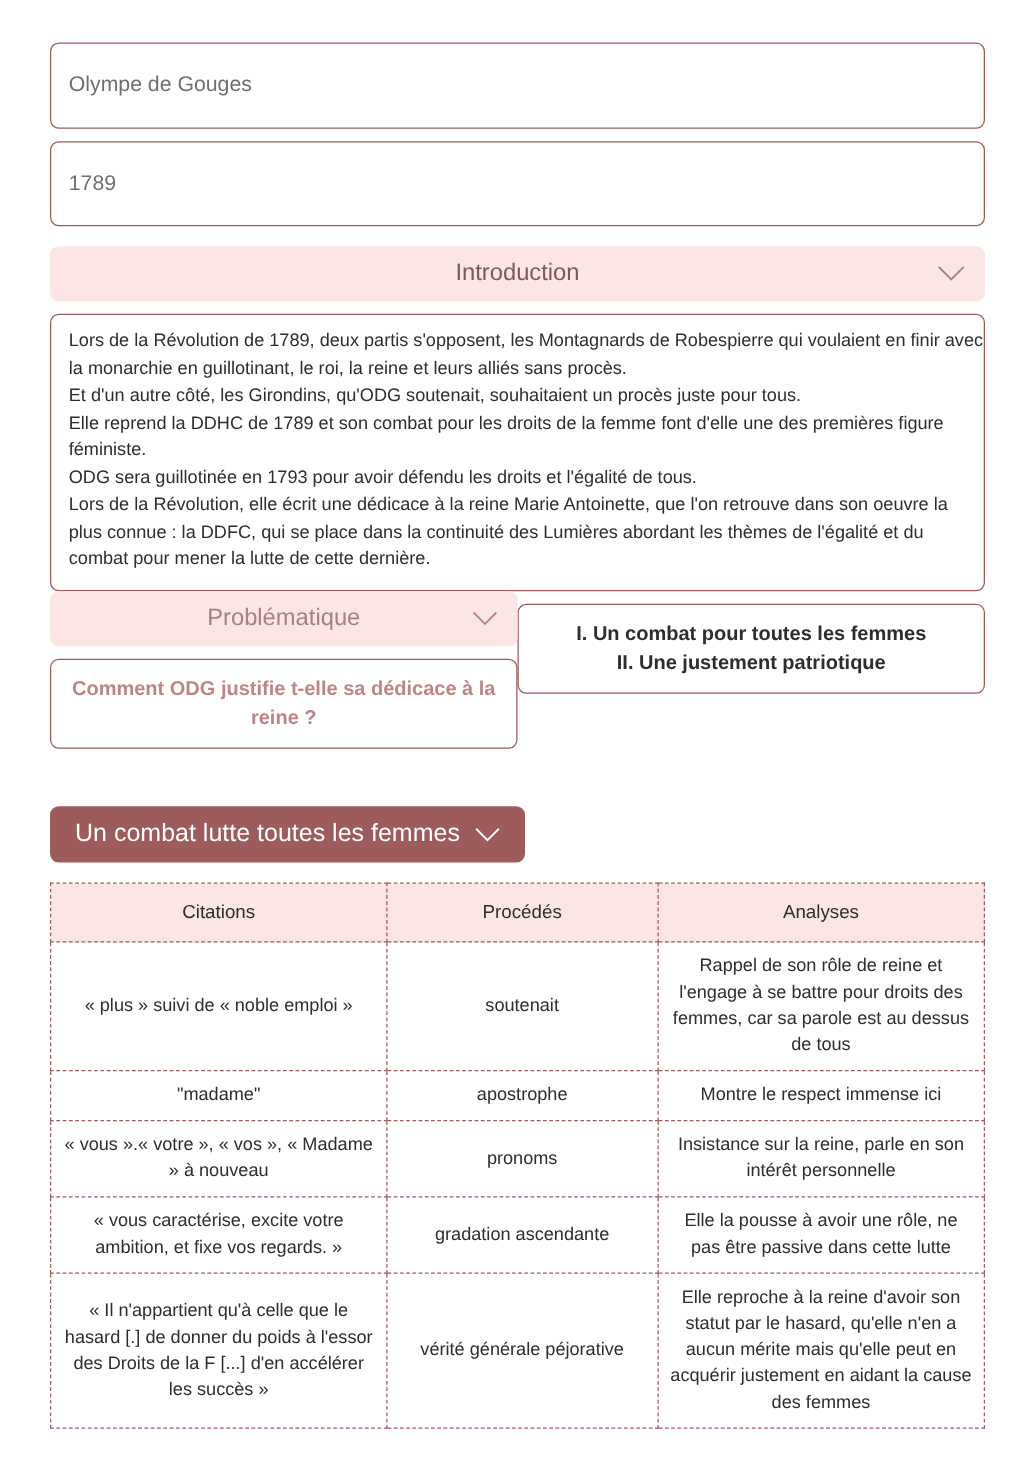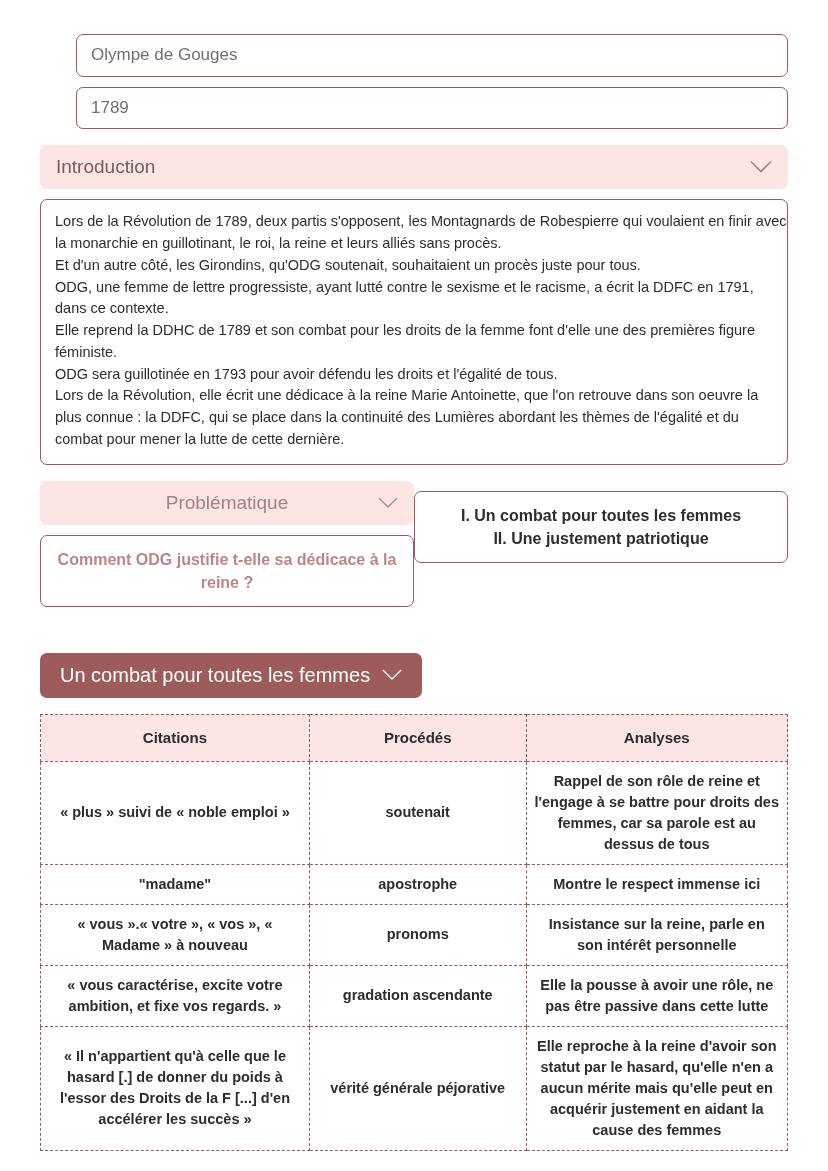--- a/index.html
+++ b/index.html
@@ -40,36 +40,36 @@
   .meta-block {
     flex: 1 1 auto;
     display: flex;
     flex-direction: column;
     gap: 10px;
     padding-top: 10px;
   }
   .meta-field {
     border: 1px solid #9e5b5b;
     border-radius: 7px;
-    padding: 8px 14px;
+    padding: 21px 14px;
     color: #6f6f6f;
     font-size: 17px;
     line-height: 1.45;
     background: #fff;
-    margin-left: 36px;
   }
 
   
   .section-pill {
     margin-top: 16px;
     background: #fbe5e5;
     border-radius: 7px;
     padding: 11px 16px;
     display: flex;
     align-items: center;
+    justify-content: center;
     position: relative;
     color: #7d5a5a;
     font-size: 19px;
   }
   .section-pill .chev {
     position: absolute;
     right: 16px;
     top: 50%;
     transform: translateY(-50%);
   }
@@ -82,21 +82,20 @@
     padding: 11px 0 13px 14px;
     color: #2d2d2d;
     font-size: 14.5px;
     line-height: 1.5;
   }
   .text-box p { margin: 0; }
 
   
   .two-col {
     display: flex;
-    margin-top: 16px;
   }
   .col { flex: 1 1 0; display: flex; flex-direction: column; }
   .col-pill {
     background: #fbe5e5;
     border-radius: 7px;
     padding: 11px 16px;
     display: flex;
     align-items: center;
     justify-content: center;
     position: relative;
@@ -143,21 +142,21 @@
     table-layout: fixed;
   }
   table.analysis th, table.analysis td {
     border: 1px dashed #9e5b5b;
     padding: 9px 8px;
     text-align: center;
     vertical-align: middle;
     font-size: 14.5px;
     line-height: 1.45;
     color: #2d2d2d;
-    font-weight: bold;
+    font-weight: normal;
   }
   table.analysis thead th {
     background: #fbe5e5;
     font-size: 15px;
     padding: 12px 8px;
   }
   table.analysis col.c1 { width: 36%; }
   table.analysis col.c2 { width: 29%; }
   table.analysis col.c3 { width: 35%; }
 </style>
@@ -180,21 +179,20 @@
     <span class="chev">
       <svg width="22" height="13" viewBox="0 0 22 13">
           <path d="M1 1 L11 11 L21 1" fill="none" stroke="#a98080" stroke-width="1.6"></path>
         </svg>
     </span>
   </div>
 
   <div class="text-box">
     <p>Lors de la Révolution de 1789, deux partis s'opposent, les Montagnards de Robespierre qui voulaient en finir avec la monarchie en guillotinant, le roi, la reine et leurs alliés sans procès.</p>
     <p>Et d'un autre côté, les Girondins, qu'ODG soutenait, souhaitaient un procès juste pour tous.</p>
-    <p>ODG, une femme de lettre progressiste, ayant lutté contre le sexisme et le racisme, a écrit la DDFC en 1791, dans ce contexte.</p>
     <p>Elle reprend la DDHC de 1789 et son combat pour les droits de la femme font d'elle une des premières figure féministe.</p>
     <p>ODG sera guillotinée en 1793 pour avoir défendu les droits et l'égalité de tous.</p>
     <p>Lors de la Révolution, elle écrit une dédicace à la reine Marie Antoinette, que l'on retrouve dans son oeuvre la plus connue : la DDFC, qui se place dans la continuité des Lumières abordant les thèmes de l'égalité et du combat pour mener la lutte de cette dernière.</p>
   </div>
 
   
   <div class="two-col">
     <div class="col">
       <div class="col-pill">
         <span>Problématique</span>
@@ -214,21 +212,21 @@
         <div>
           <p>I. Un combat pour toutes les femmes</p>
           <p>II. Une justement patriotique</p>
         </div>
       </div>
     </div>
   </div>
 
   
   <div class="part-header">
-    <span>Un combat pour toutes les femmes</span>
+    <span>Un combat lutte toutes les femmes</span>
     <span class="chev">
       <svg width="20" height="12" viewBox="0 0 22 13">
           <path d="M1 1 L11 11 L21 1" fill="none" stroke="#ffffff" stroke-width="1.6"></path>
         </svg>
     </span>
   </div>
 
   
   <table class="analysis">
     <colgroup>

